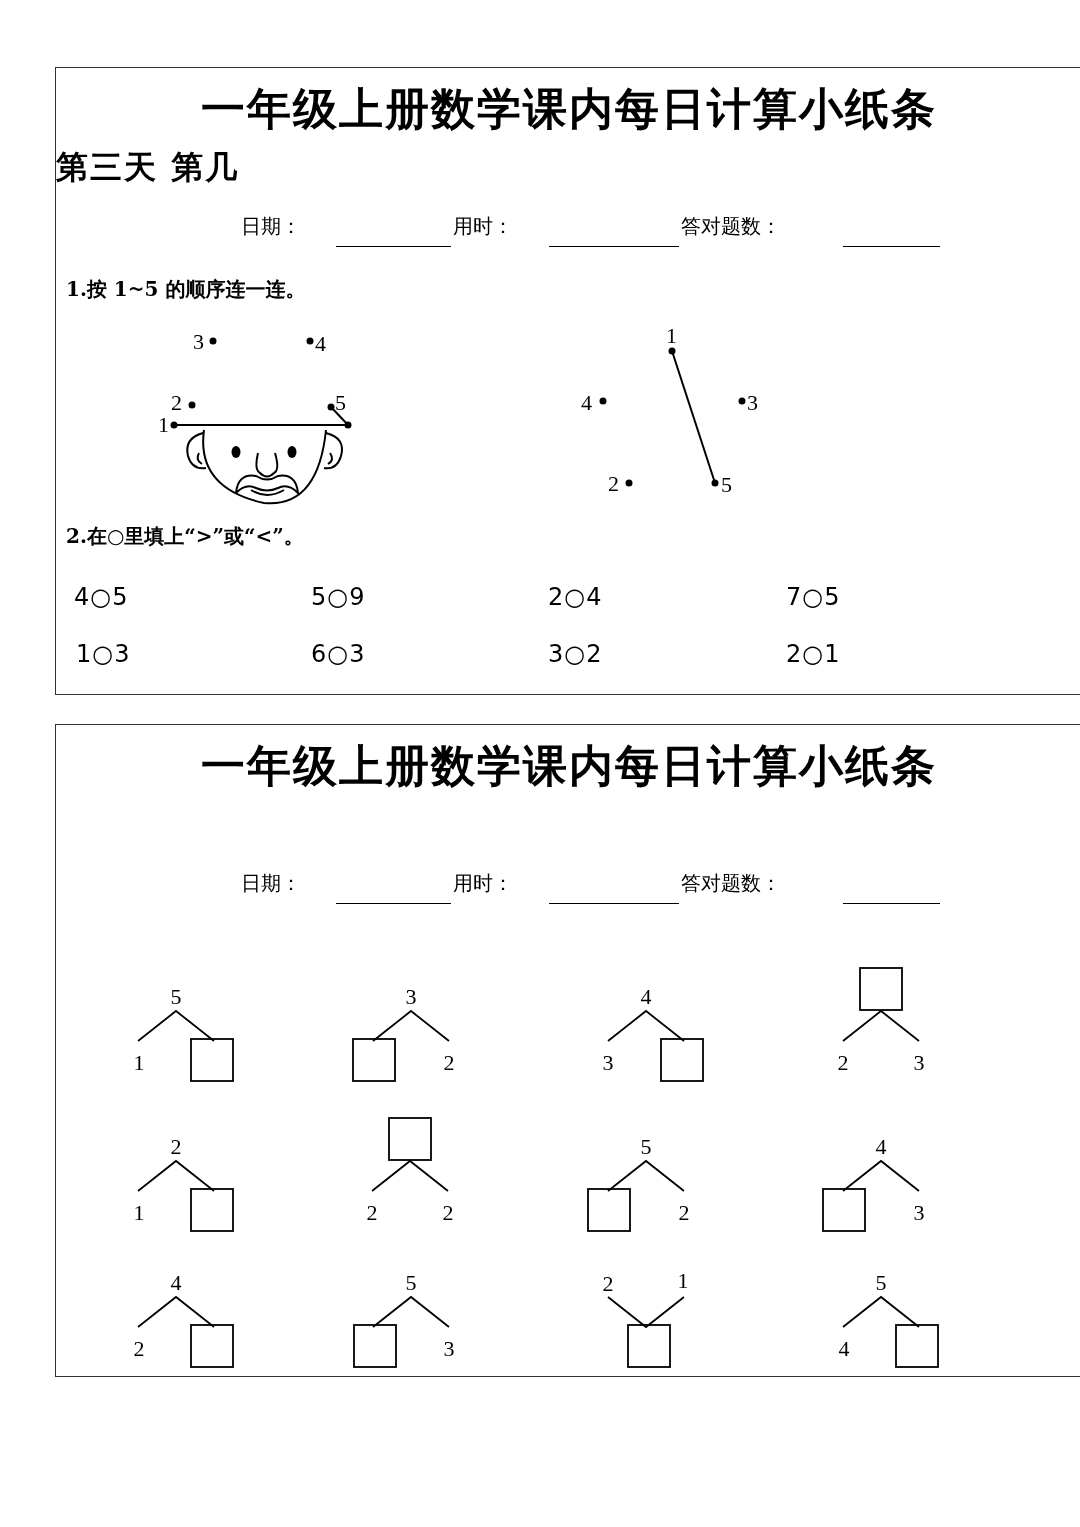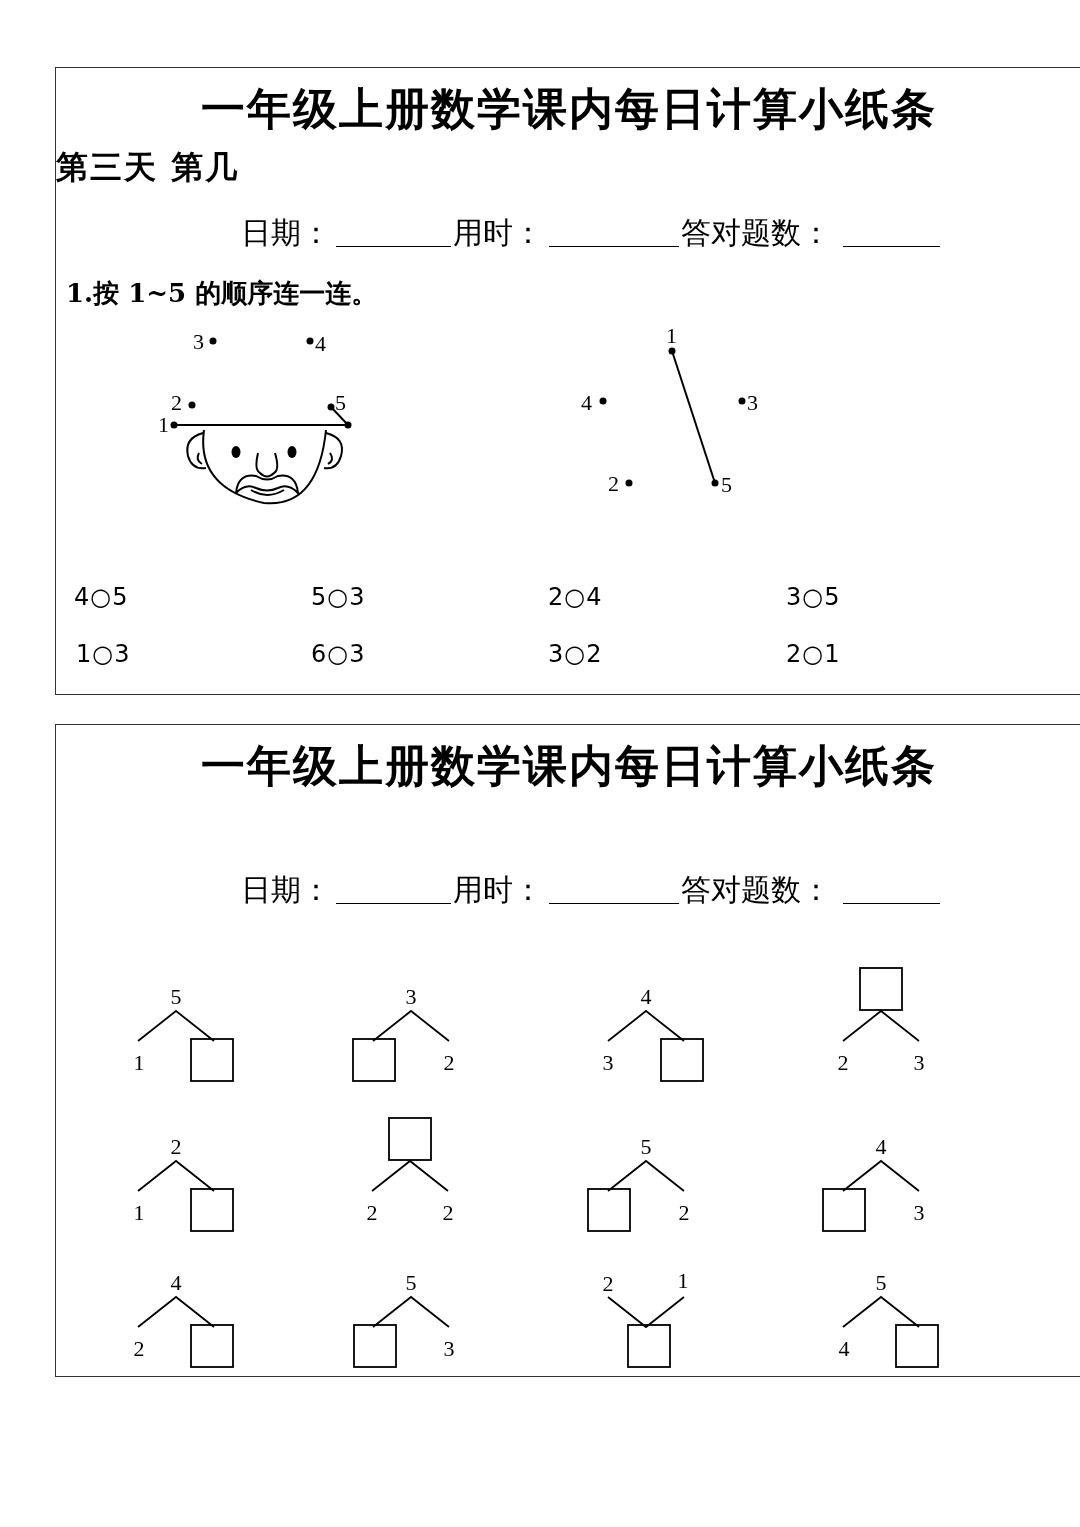--- a/index.html
+++ b/index.html
@@ -2,23 +2,23 @@
 <html><head>
 <meta charset="utf-8">
 <style>
   html, body { margin:0; padding:0; background:#ffffff; }
   body { width:1080px; height:1527px; position:relative; font-family:"DejaVu Sans", sans-serif; color:#000; overflow:hidden; }
   .card { position:absolute; left:55px; width:1028px; border:1.5px solid #333; background:#fff; box-sizing:border-box; }
   .card1 { top:67px; height:628px; }
   .card2 { top:724px; height:653px; }
   .title { position:absolute; left:0; right:0; text-align:center; font-family:"DejaVu Serif", serif; font-weight:bold; font-size:44px; letter-spacing:2px; }
   .subtitle { position:absolute; left:0; right:0; text-align:left; font-family:"DejaVu Serif", serif; font-weight:bold; font-size:32px; letter-spacing:2px; }
-  .meta { position:absolute; font-family:"DejaVu Serif", serif; font-size:30px; }
+  .meta { position:absolute; font-family:"DejaVu Serif", serif; font-size:20px; }
   .blank { position:absolute; border-bottom:1.5px solid #000; height:0; }
-  .q { position:absolute; font-family:"DejaVu Serif", serif; font-weight:bold; font-size:26px; }
+  .q { position:absolute; font-family:"DejaVu Serif", serif; font-weight:bold; font-size:20px; }
   .cmp { position:absolute; font-family:"DejaVu Sans", sans-serif; font-size:24px; letter-spacing:1px; }
   svg { position:absolute; left:0; top:0; overflow:visible; }
   .num { font-family:"Liberation Serif", serif; font-size:22px; }
 </style>
 </head>
 <body>
 
 <div class="card card1">
   <div class="title" style="top:12px">一年级上册数学课内每日计算小纸条</div>
   <div class="subtitle" style="top:78px">第三天 第几</div>
@@ -77,25 +77,26 @@
     <line x1="616" y1="283" x2="659" y2="415" stroke="#000" stroke-width="2"></line>
     <g class="num" fill="#000">
       <text x="610" y="275">1</text>
       <text x="552" y="423">2</text>
       <text x="691" y="342">3</text>
       <text x="525" y="342">4</text>
       <text x="665" y="424">5</text>
     </g>
   </svg>
 
+  <div class="q" style="left:10px;top:455px">2.在○里填上“&gt;”或“&lt;”。</div>
 
   <div class="cmp" style="left:18px;top:515px">4○5</div>
-  <div class="cmp" style="left:255px;top:515px">5○3</div>
+  <div class="cmp" style="left:255px;top:515px">5○9</div>
   <div class="cmp" style="left:492px;top:515px">2○4</div>
-  <div class="cmp" style="left:730px;top:515px">3○5</div>
+  <div class="cmp" style="left:730px;top:515px">7○5</div>
   <div class="cmp" style="left:20px;top:572px">1○3</div>
   <div class="cmp" style="left:255px;top:572px">6○3</div>
   <div class="cmp" style="left:492px;top:572px">3○2</div>
   <div class="cmp" style="left:730px;top:572px">2○1</div>
 </div>
 
 <div class="card card2">
   <div class="title" style="top:12px">一年级上册数学课内每日计算小纸条</div>
 
   <div class="meta" style="left:185px;top:145px">日期：</div>

